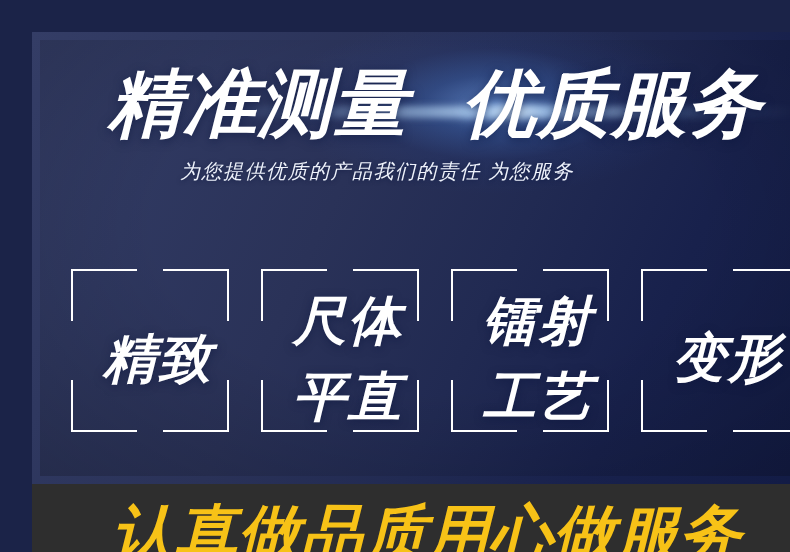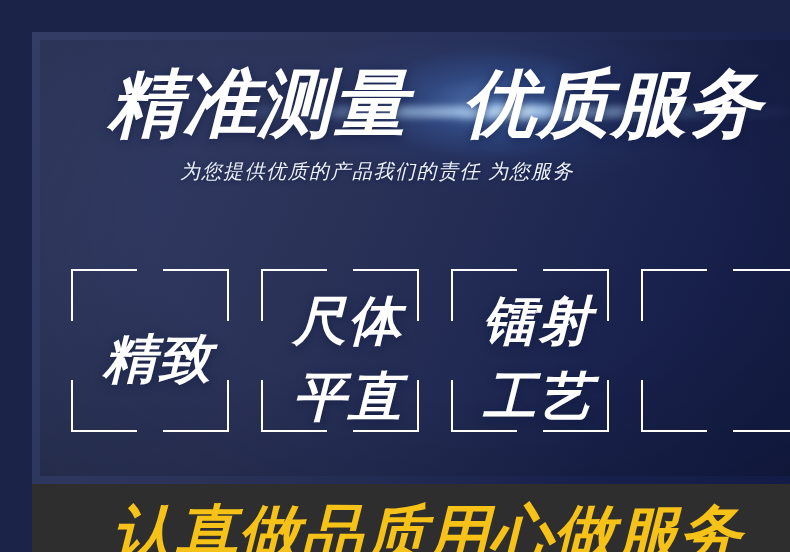--- a/index.html
+++ b/index.html
@@ -215,20 +215,21 @@
           <span class="line2">工艺</span>
         </div>
       </div>
 
       <div class="feature-box">
         <span class="corner c-tl"></span>
         <span class="corner c-tr"></span>
         <span class="corner c-bl"></span>
         <span class="corner c-br"></span>
         <div class="text">
+          <span class="line2">变形</span>
         </div>
       </div>
 
     </div>
   </div>
 
   <div class="bottom-bar">
     <div class="bottom-text">认真做品质用心做服务</div>
   </div>
 

